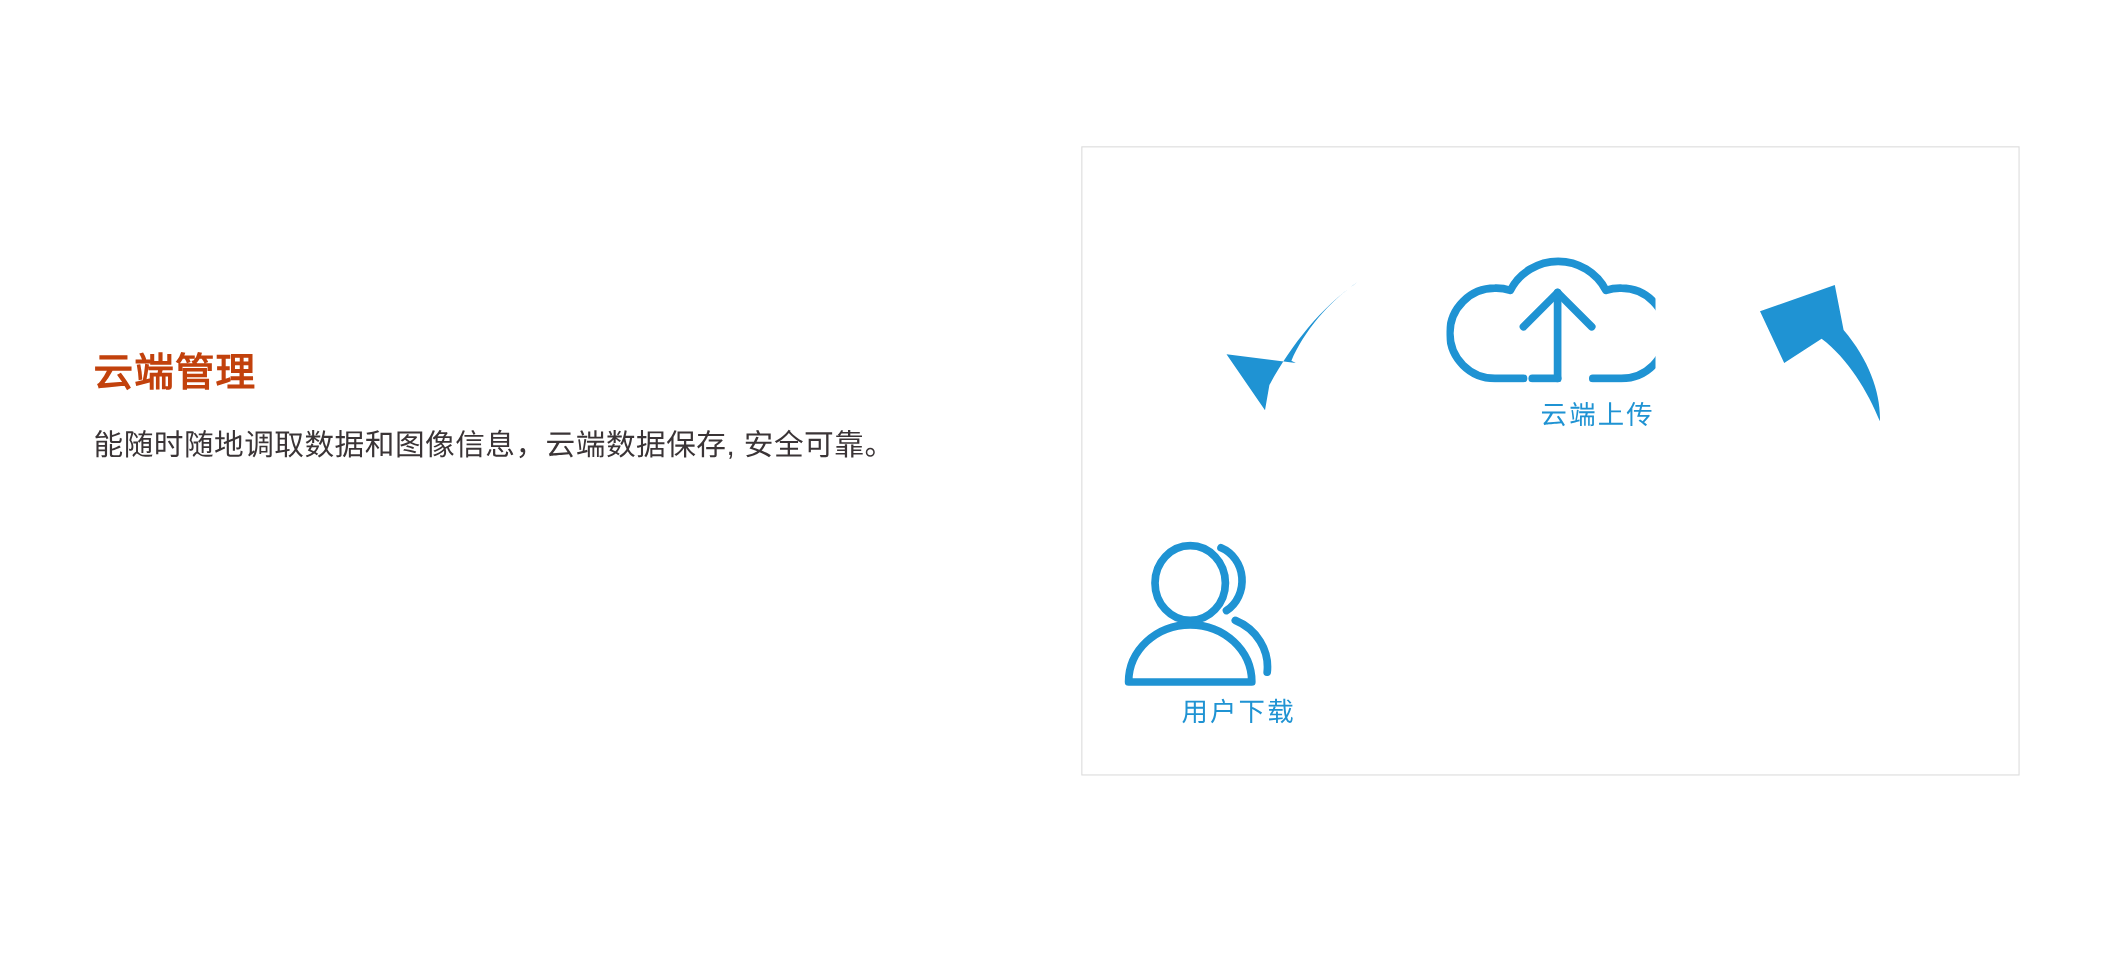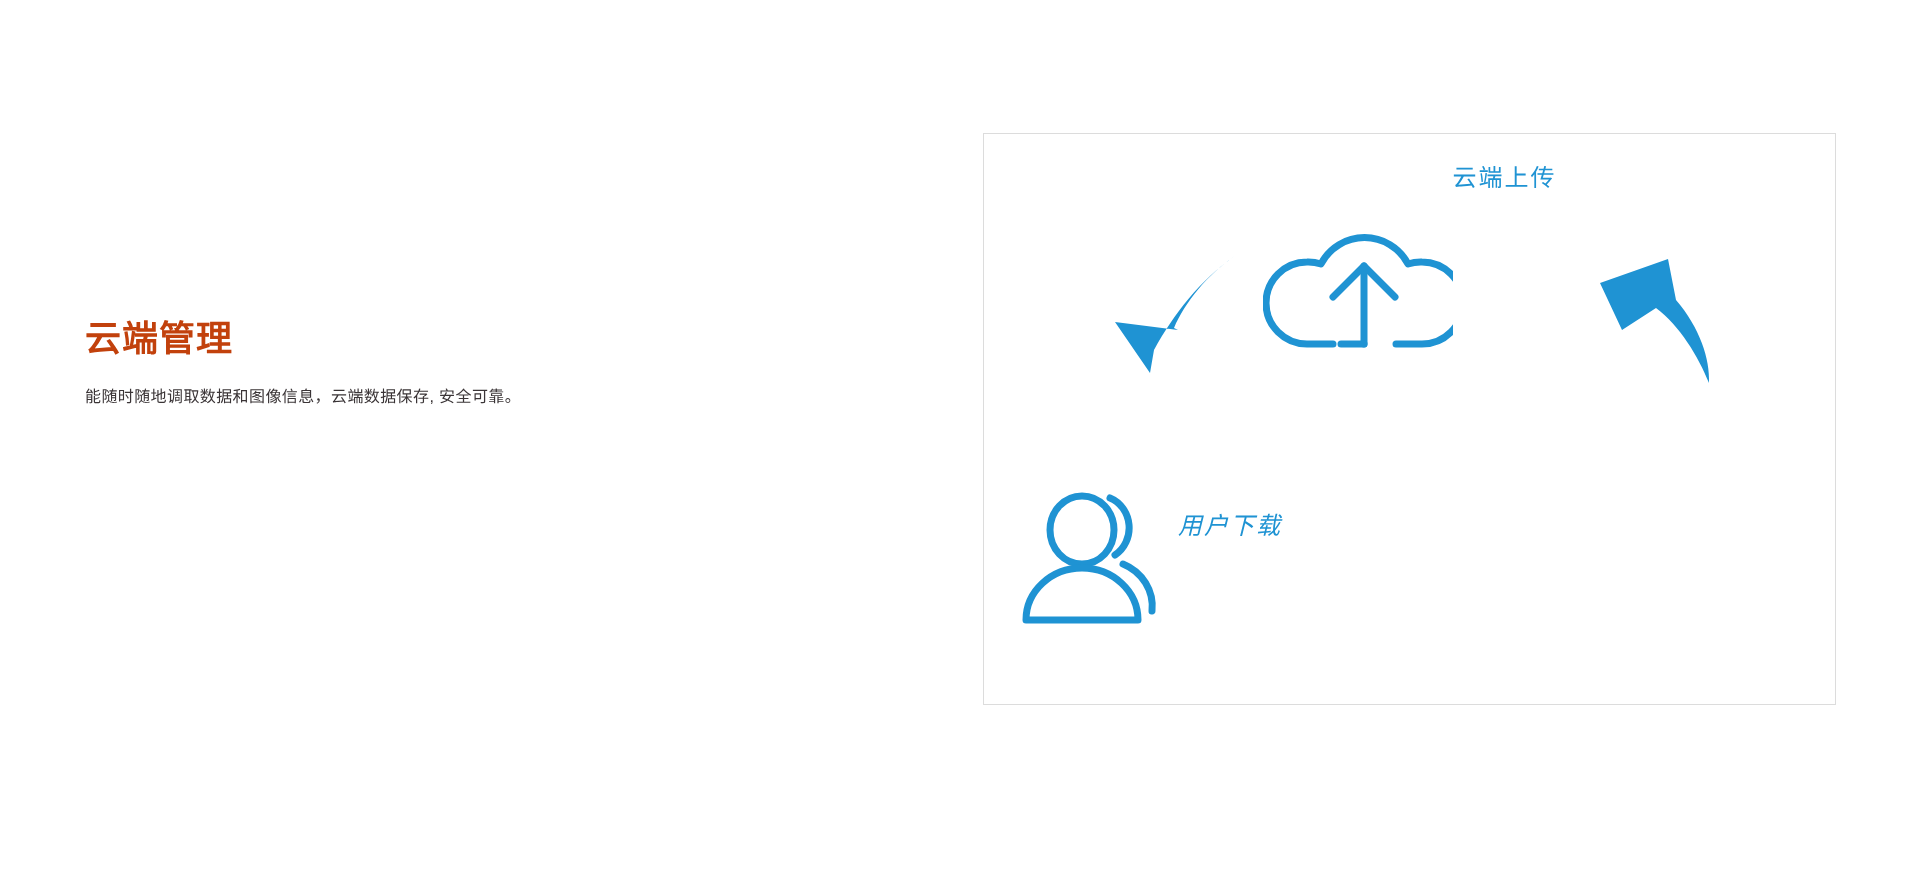--- a/index.html
+++ b/index.html
@@ -25,21 +25,21 @@
   }
   .section-title {
     font-size: 36px;
     font-weight: 700;
     color: #c2410c;
     letter-spacing: 1px;
     line-height: 1.15;
     margin: 0 0 26px 0;
   }
   .section-desc {
-    font-size: 16px;
+    font-size: 27px;
     font-weight: 400;
     color: #3a3436;
     line-height: 1.5;
     letter-spacing: 0.4px;
     margin: 0;
     white-space: nowrap;
   }
 
   
   .diagram-panel {
@@ -49,22 +49,22 @@
     width: 853px;
     height: 572px;
     border: 1px solid #dcdcdc;
     background: #ffffff;
     box-sizing: border-box;
   }
 
   .node {
     position: absolute;
     display: flex;
-    flex-direction: row;
-    align-items: flex-start;
+    flex-direction: column;
+    align-items: flex-end;
   }
   .node-icon {
     display: block;
     line-height: 0;
   }
   .node-label {
     font-size: 24px;
     color: #1f93d3;
     letter-spacing: 2px;
     white-space: nowrap;
@@ -77,21 +77,21 @@
     transform: translateX(-50%);
     top: 14px;
   }
   .node-cloud .node-label { margin-top: 18px; }
 
   
   .node-user {
     left: 34px;
     top: 358px;
   }
-  .node-user .node-label { margin-top: 22px; font-style: italic; }
+  .node-user .node-label { margin-top: 4px; }
 
   
   .node-monitor {
     right: 35px;
     top: 360px;
   }
   .node-monitor .node-label { margin-top: 22px; }
 
   
   .arrow {

